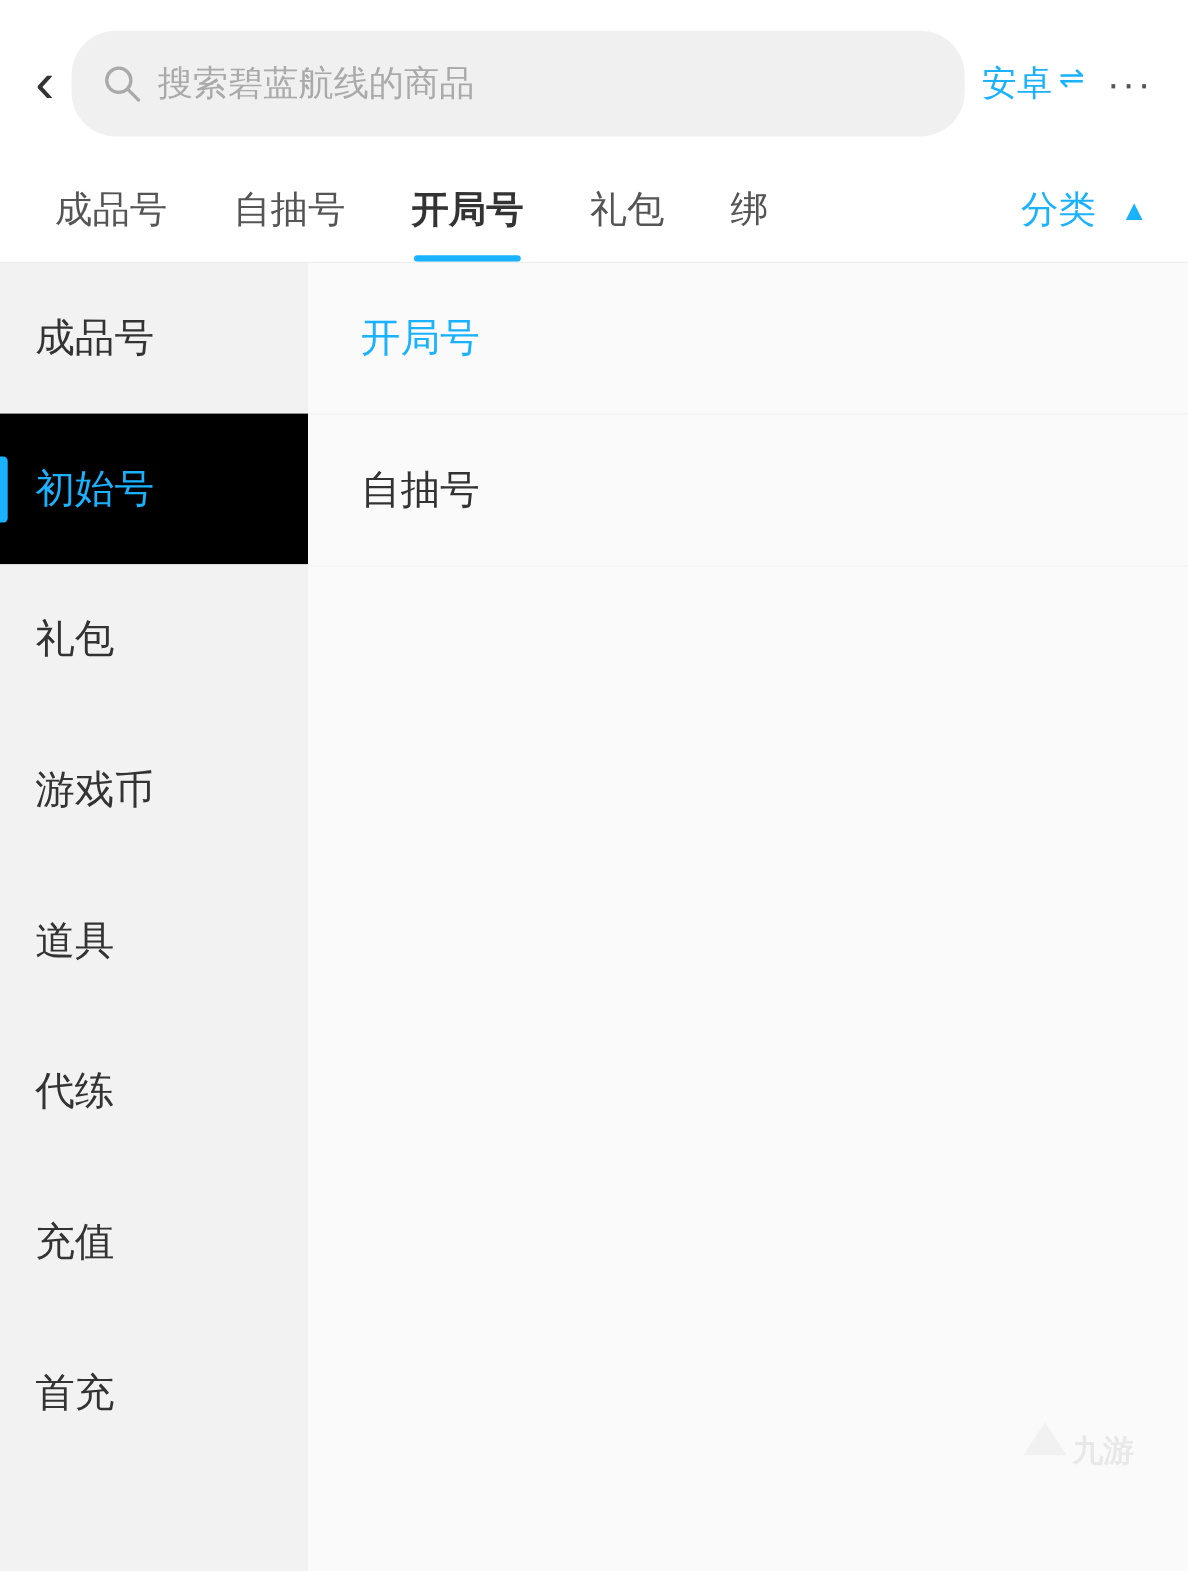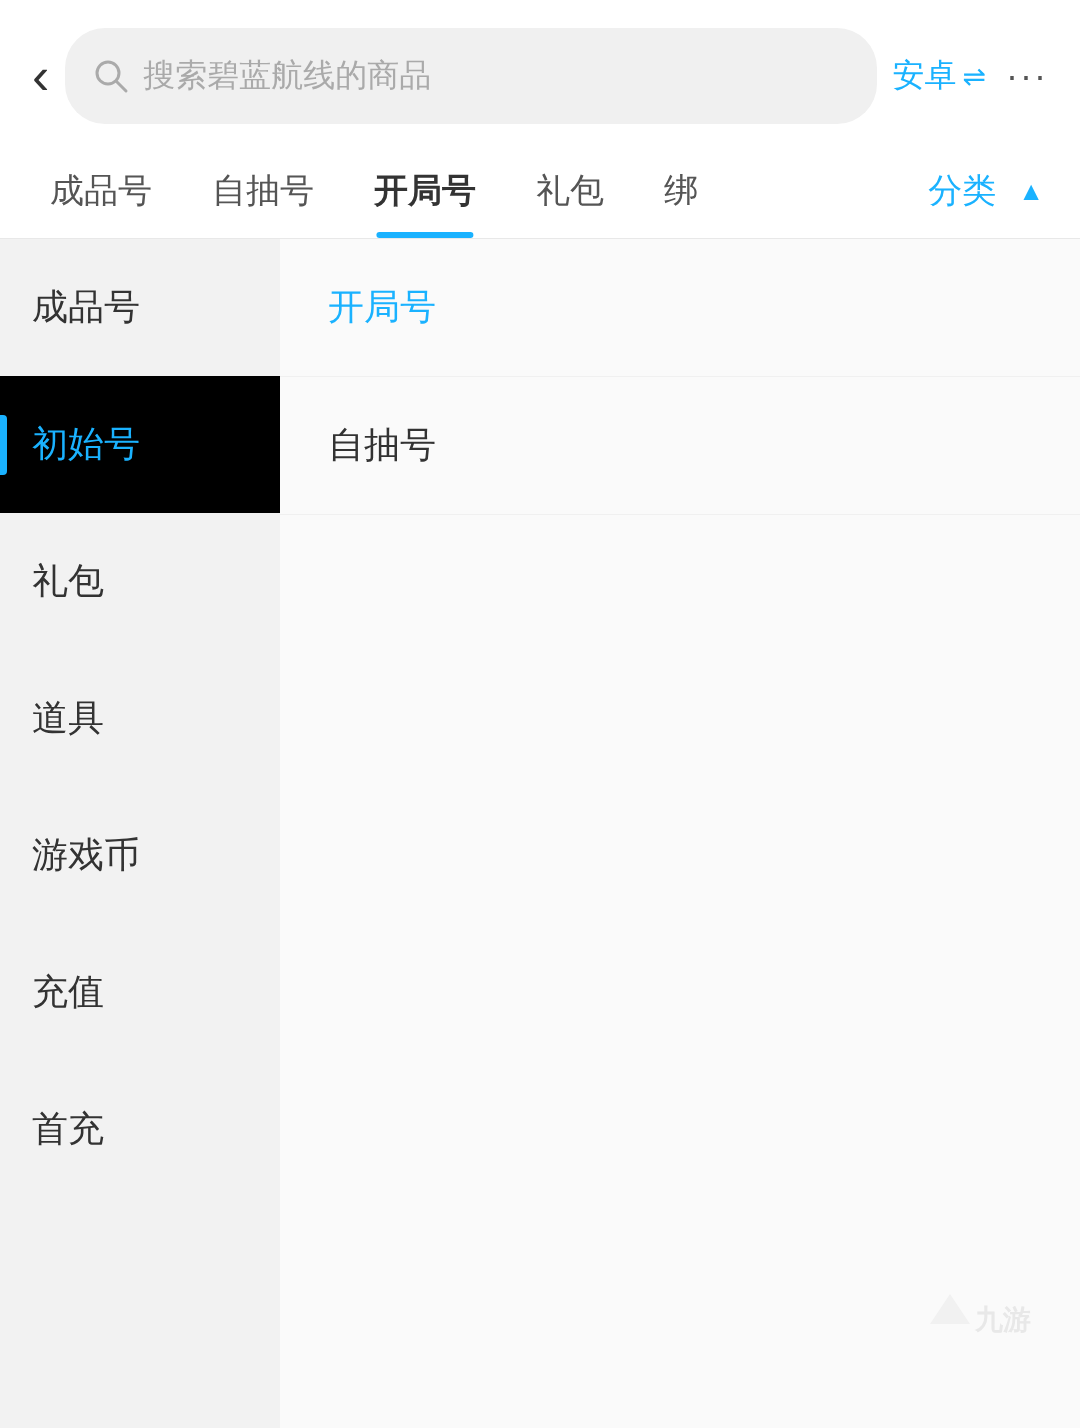--- a/index.html
+++ b/index.html
@@ -58,21 +58,21 @@
       display: flex;
       align-items: center;
       gap: 20px;
       flex-shrink: 0;
     }
 
     .android-label {
       font-size: 32px;
       color: #1ab2ff;
       display: flex;
-      align-items: center;
+      align-items: flex-start;
       gap: 6px;
     }
 
     .more-btn {
       font-size: 36px;
       color: #555;
       letter-spacing: 2px;
     }
 
     
@@ -230,22 +230,23 @@
     <span style="font-size:26px;">▲</span>
   </div>
 </div>
 
 <div class="dropdown-panel">
 
   <div class="left-sidebar">
     <div class="sidebar-item selected">成品号</div>
     <div class="sidebar-item active">初始号</div>
     <div class="sidebar-item">礼包</div>
+    <div class="sidebar-item">游戏币</div>
     <div class="sidebar-item">道具</div>
-    <div class="sidebar-item">游戏币</div>
+    <div class="sidebar-item">代练</div>
     <div class="sidebar-item">充值</div>
     <div class="sidebar-item">首充</div>
   </div>
 
   <div class="right-content">
     <div class="right-item active">开局号</div>
     <div class="right-item">自抽号</div>
   </div>
 
 </div>

